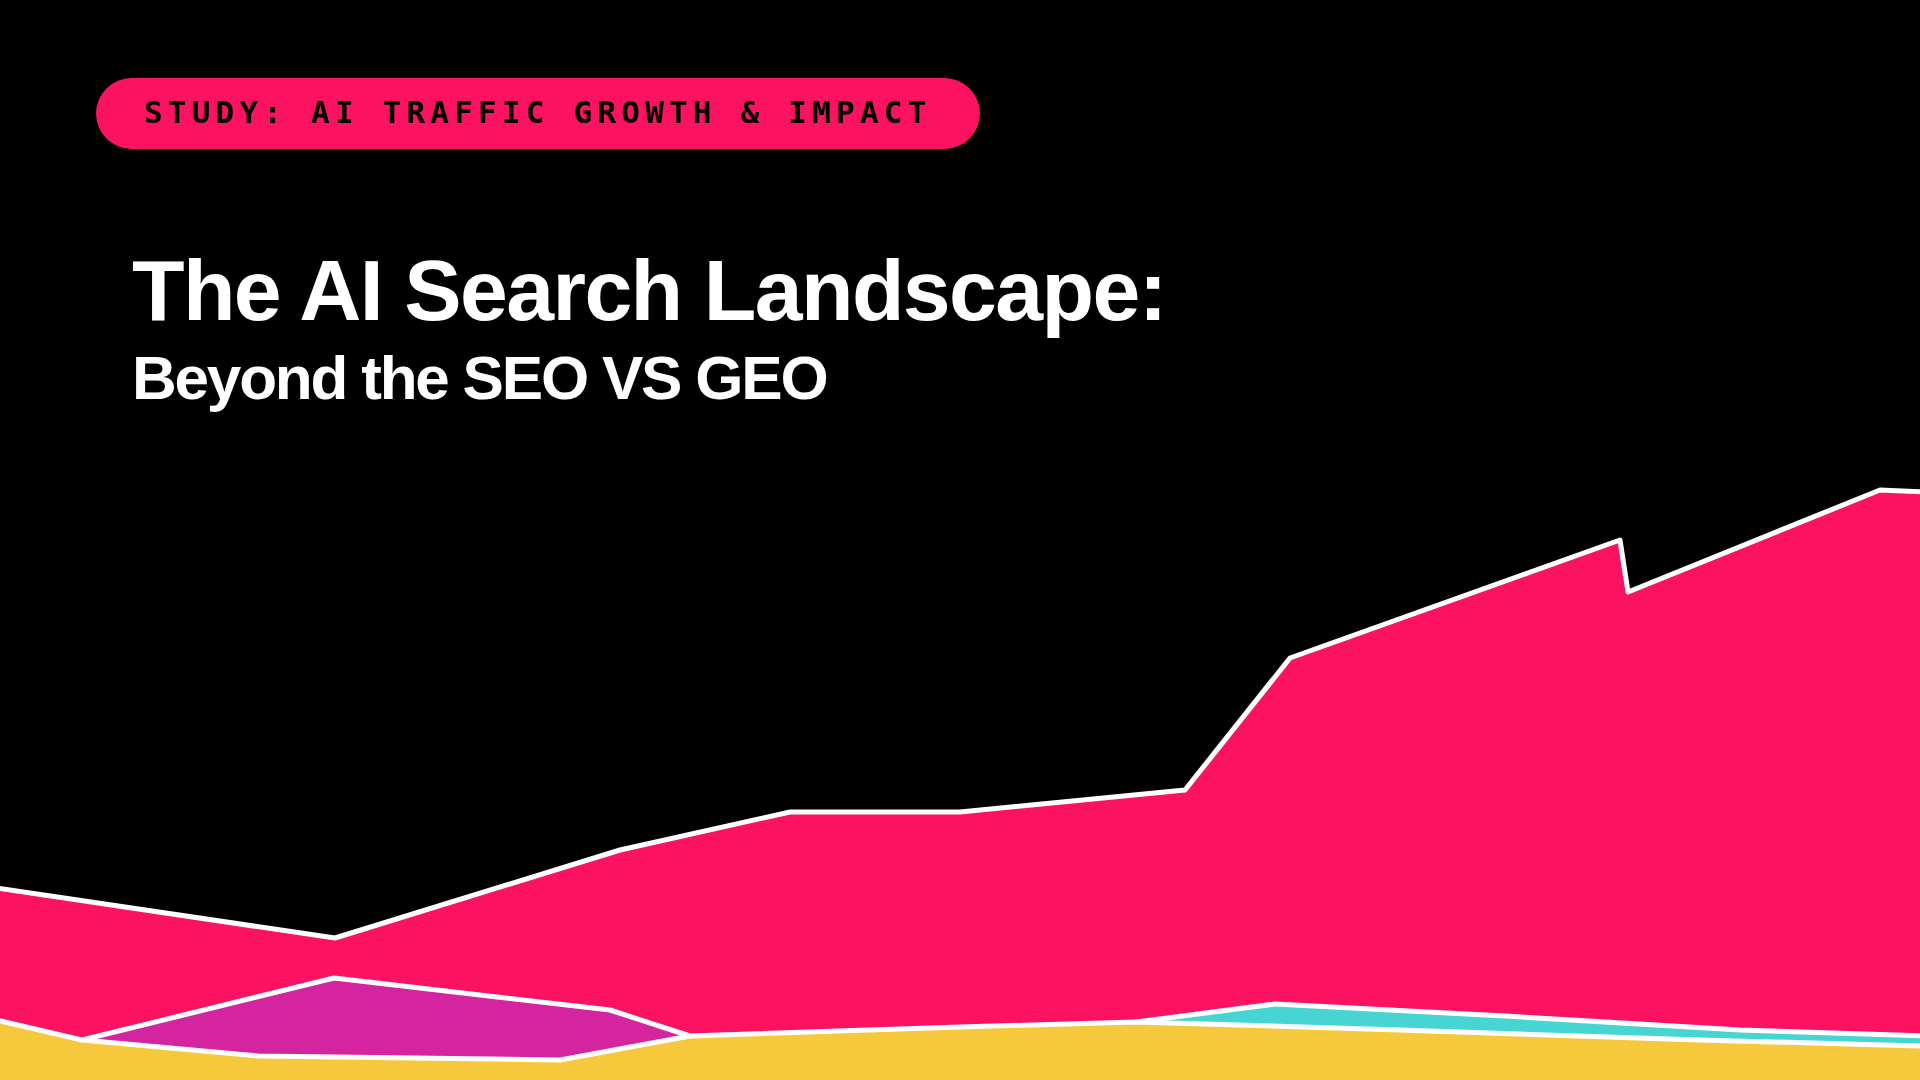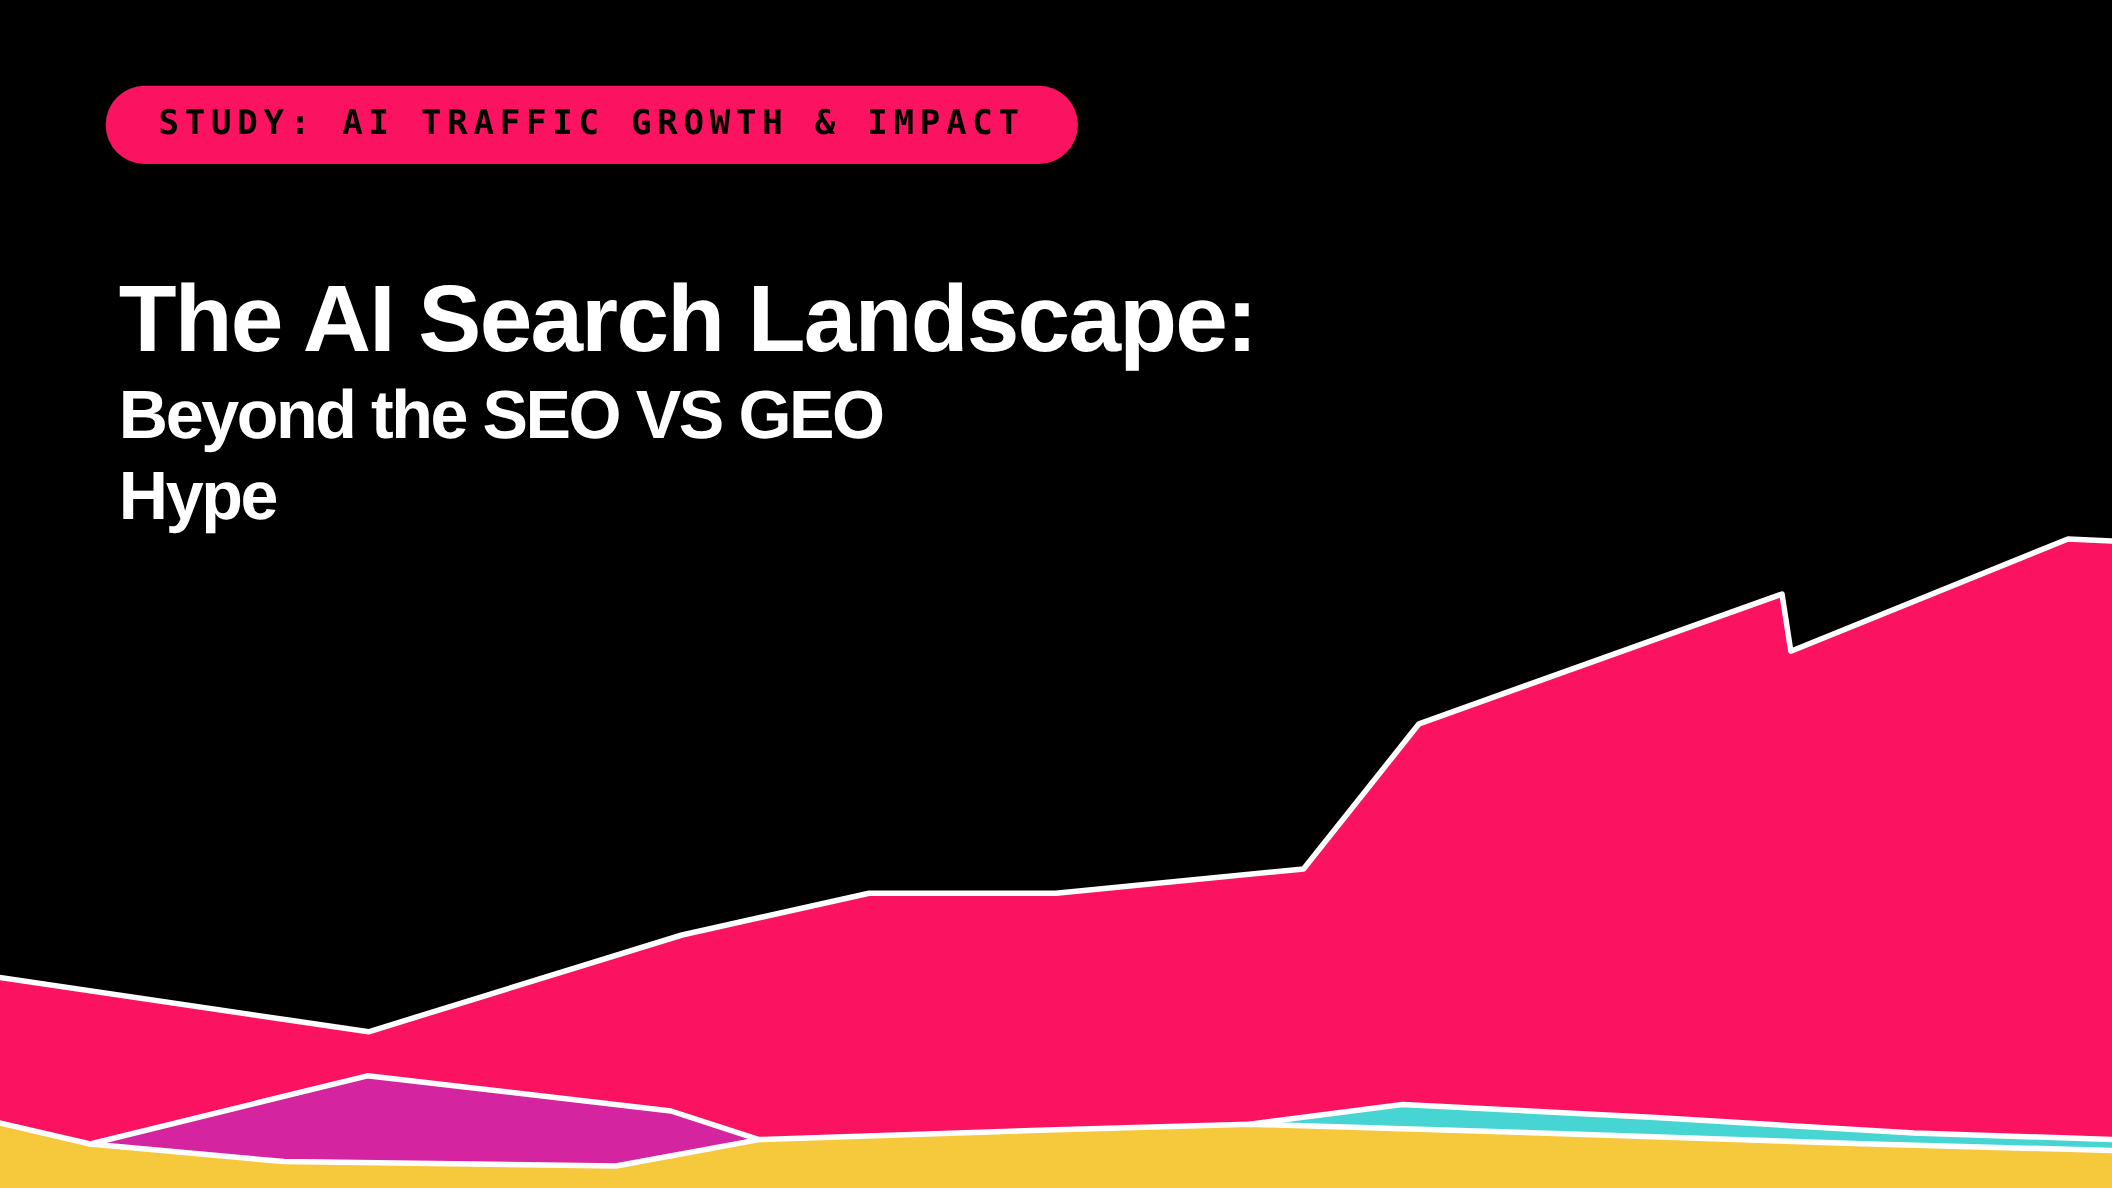--- a/index.html
+++ b/index.html
@@ -57,21 +57,21 @@
     font-size: 31px;
     font-weight: 700;
     letter-spacing: 5.2px;
     line-height: 1;
     white-space: nowrap;
   }
 
   
   #headline {
     position: absolute;
-    left: 108px;
+    left: 132px;
     top: 240px;
     width: 1560px;
   }
   .hl-line {
     color: #FFFFFF;
     font-family: "Liberation Sans", sans-serif;
     line-height: 1.18;
     letter-spacing: -1.6px;
     margin: 0;
     white-space: nowrap;
@@ -141,17 +141,16 @@
 
   <div id="content">
 
     <div id="badge-row">
       <span class="badge">STUDY: AI TRAFFIC GROWTH &amp; IMPACT</span>
     </div>
 
     <div id="headline">
       <div class="hl-line hl-1">The AI Search Landscape:</div>
       <div class="hl-line hl-2">Beyond the SEO VS GEO</div>
-      <div class="hl-line hl-3">Hype</div>
     </div>
 
   </div>
 </div>
 
 </body></html>

